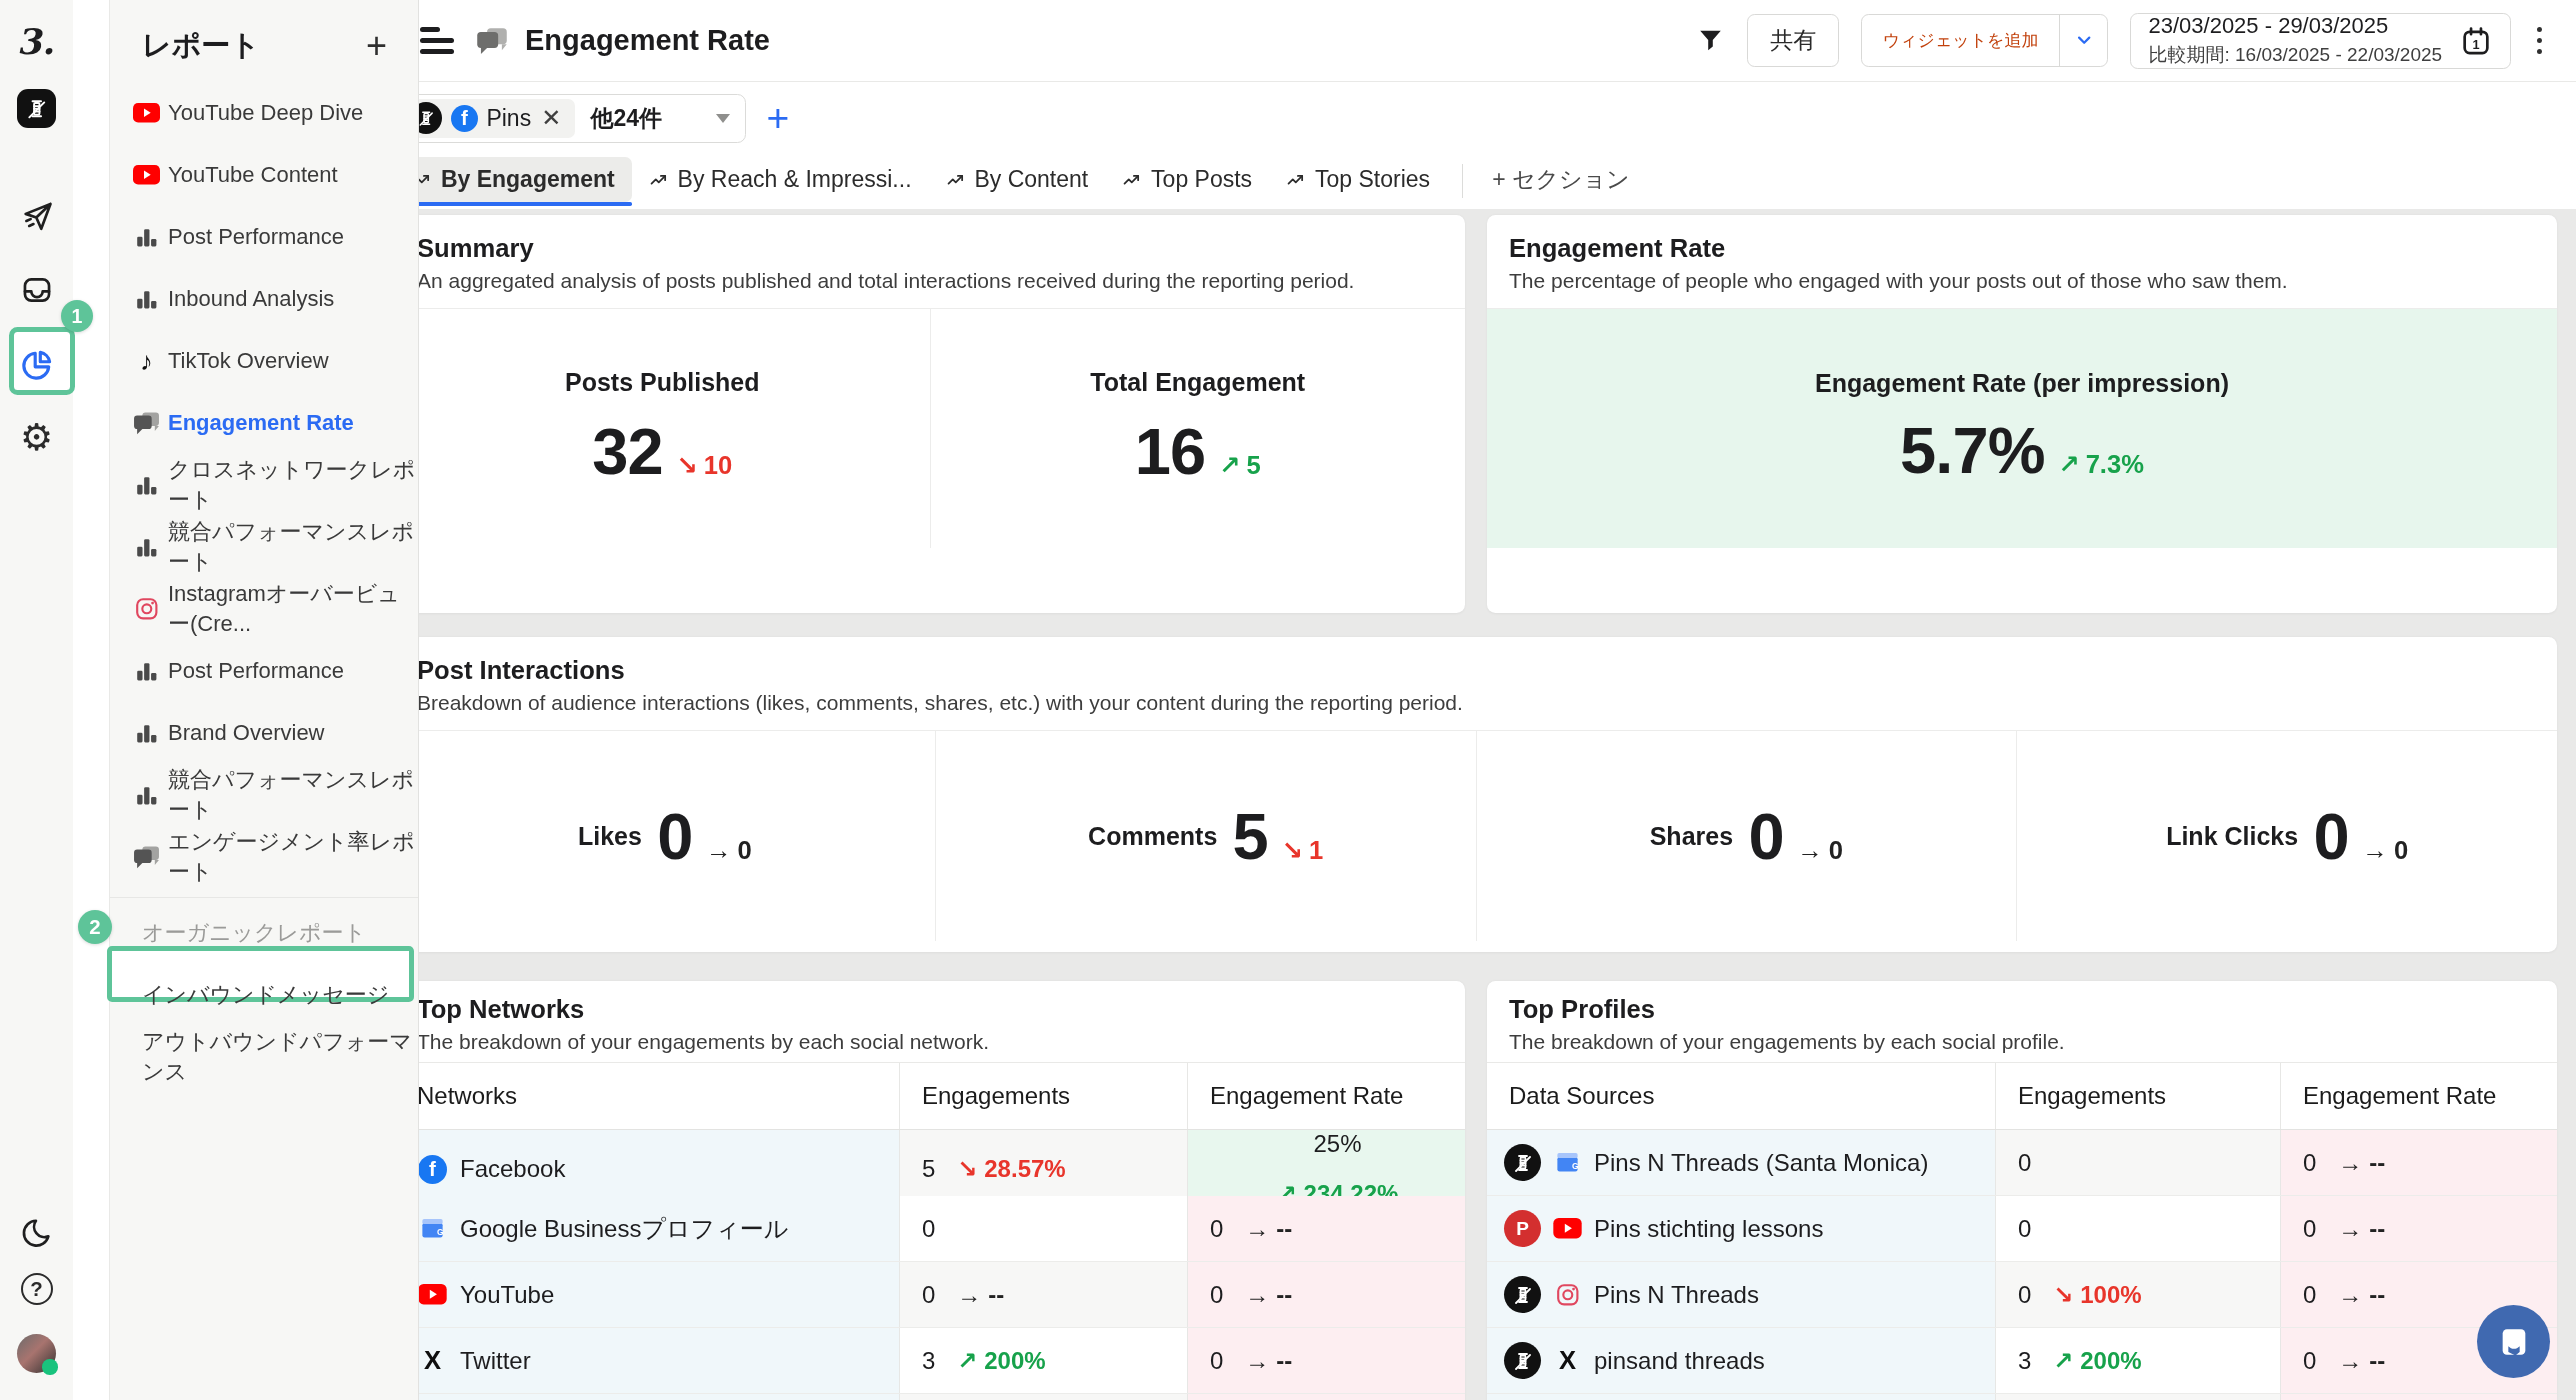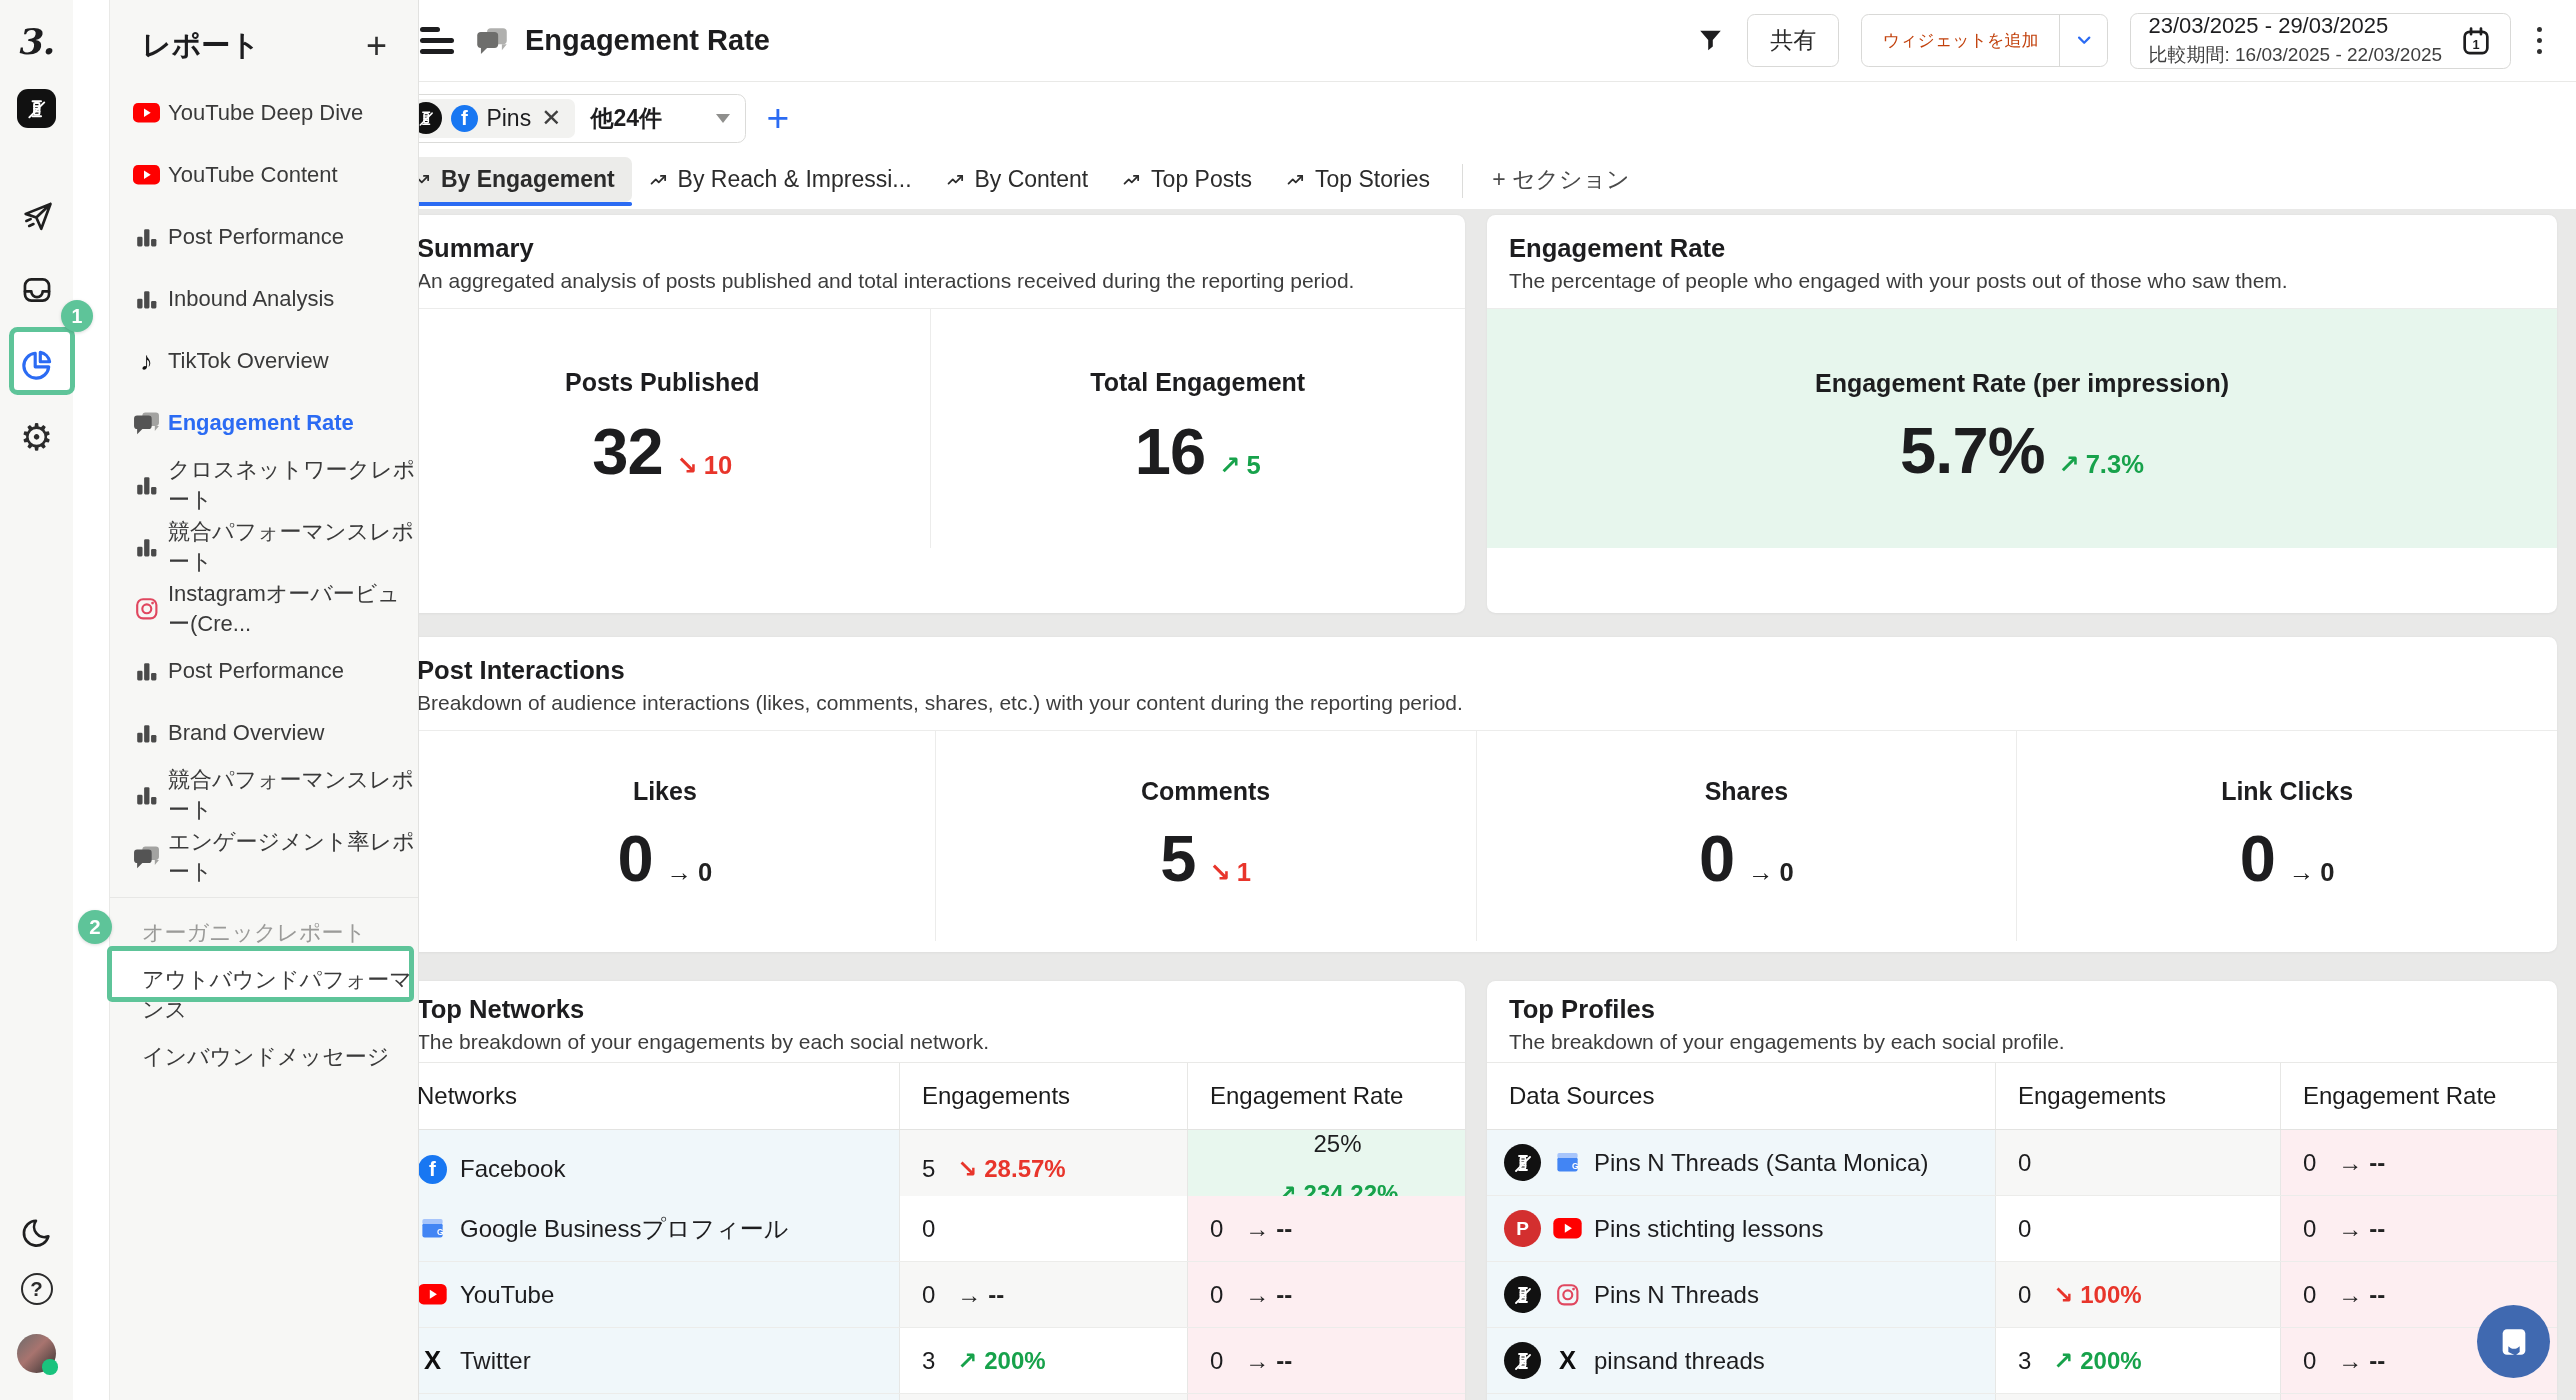--- a/index.html
+++ b/index.html
@@ -95,21 +95,21 @@
   .chg { font-weight:700; display:inline-flex; gap:6px; align-items:baseline; }
   .stat-chg { font-size:25.6px; }
   .neg { color:#e8352b; }
   .pos { color:#17a24b; }
   .flat { color:#222; }
   .rate-body { height:239px; background:#e7f6ed; display:flex; flex-direction:column; align-items:center; justify-content:center; gap:15.3px; }
 
   .row2 { margin-top:24px; }
   .row2 .card { height:315px; }
   .pi-body { display:flex; height:210px; }
-  .pi-col { flex:1 1 0; display:flex; flex-direction:column; align-items:center; justify-content:center; gap:15.3px; }
+  .pi-col { flex:1 1 0; display:flex; flex-direction:row; align-items:center; justify-content:center; gap:15.3px; }
   .pi-col + .pi-col { border-left:0.9px solid #ececeb; }
 
   .row3 { margin-top:29px; display:flex; gap:22px; }
   .row3 .card { flex:1 1 0; height:486px; }
   .t-head-card { padding:13.6px 22px 8.5px; }
   .tgrid { display:grid; grid-template-columns:504px 288px 1fr; }
   .theader { height:68px; border-top:0.9px solid #e9e9e7; border-bottom:0.9px solid #e3e3e1; }
   .theader .tcell { font-size:24px; color:#1b1b1b; font-weight:400; }
   .trow { height:66px; border-bottom:0.9px solid #ececea; }
   .tcell { display:flex; align-items:center; padding-left:22px; gap:12px; font-size:24px; }
@@ -318,24 +318,24 @@
               <path d="M4 18l0 5 5-5z" fill="#545454"></path>
             </svg>
           </span>
         <span>エンゲージメント率レポート</span>
       </div>
       <div class="sb-div"></div>
       <div class="sb-item muted" style="padding-left:32px;">
         <span>オーガニックレポート</span>
       </div>
       <div class="sb-item" style="padding-left:32px;">
+        <span>インバウンドメッセージ</span>
+      </div>
+      <div class="sb-item" style="padding-left:32px;">
         <span>アウトバウンドパフォーマンス</span>
-      </div>
-      <div class="sb-item" style="padding-left:32px;">
-        <span>インバウンドメッセージ</span>
       </div>
     </div>
   </nav>
 
   <main class="main">
     <header class="topbar">
       <span class="hamburger">
           <i></i>
           <i></i>
           <i></i>

